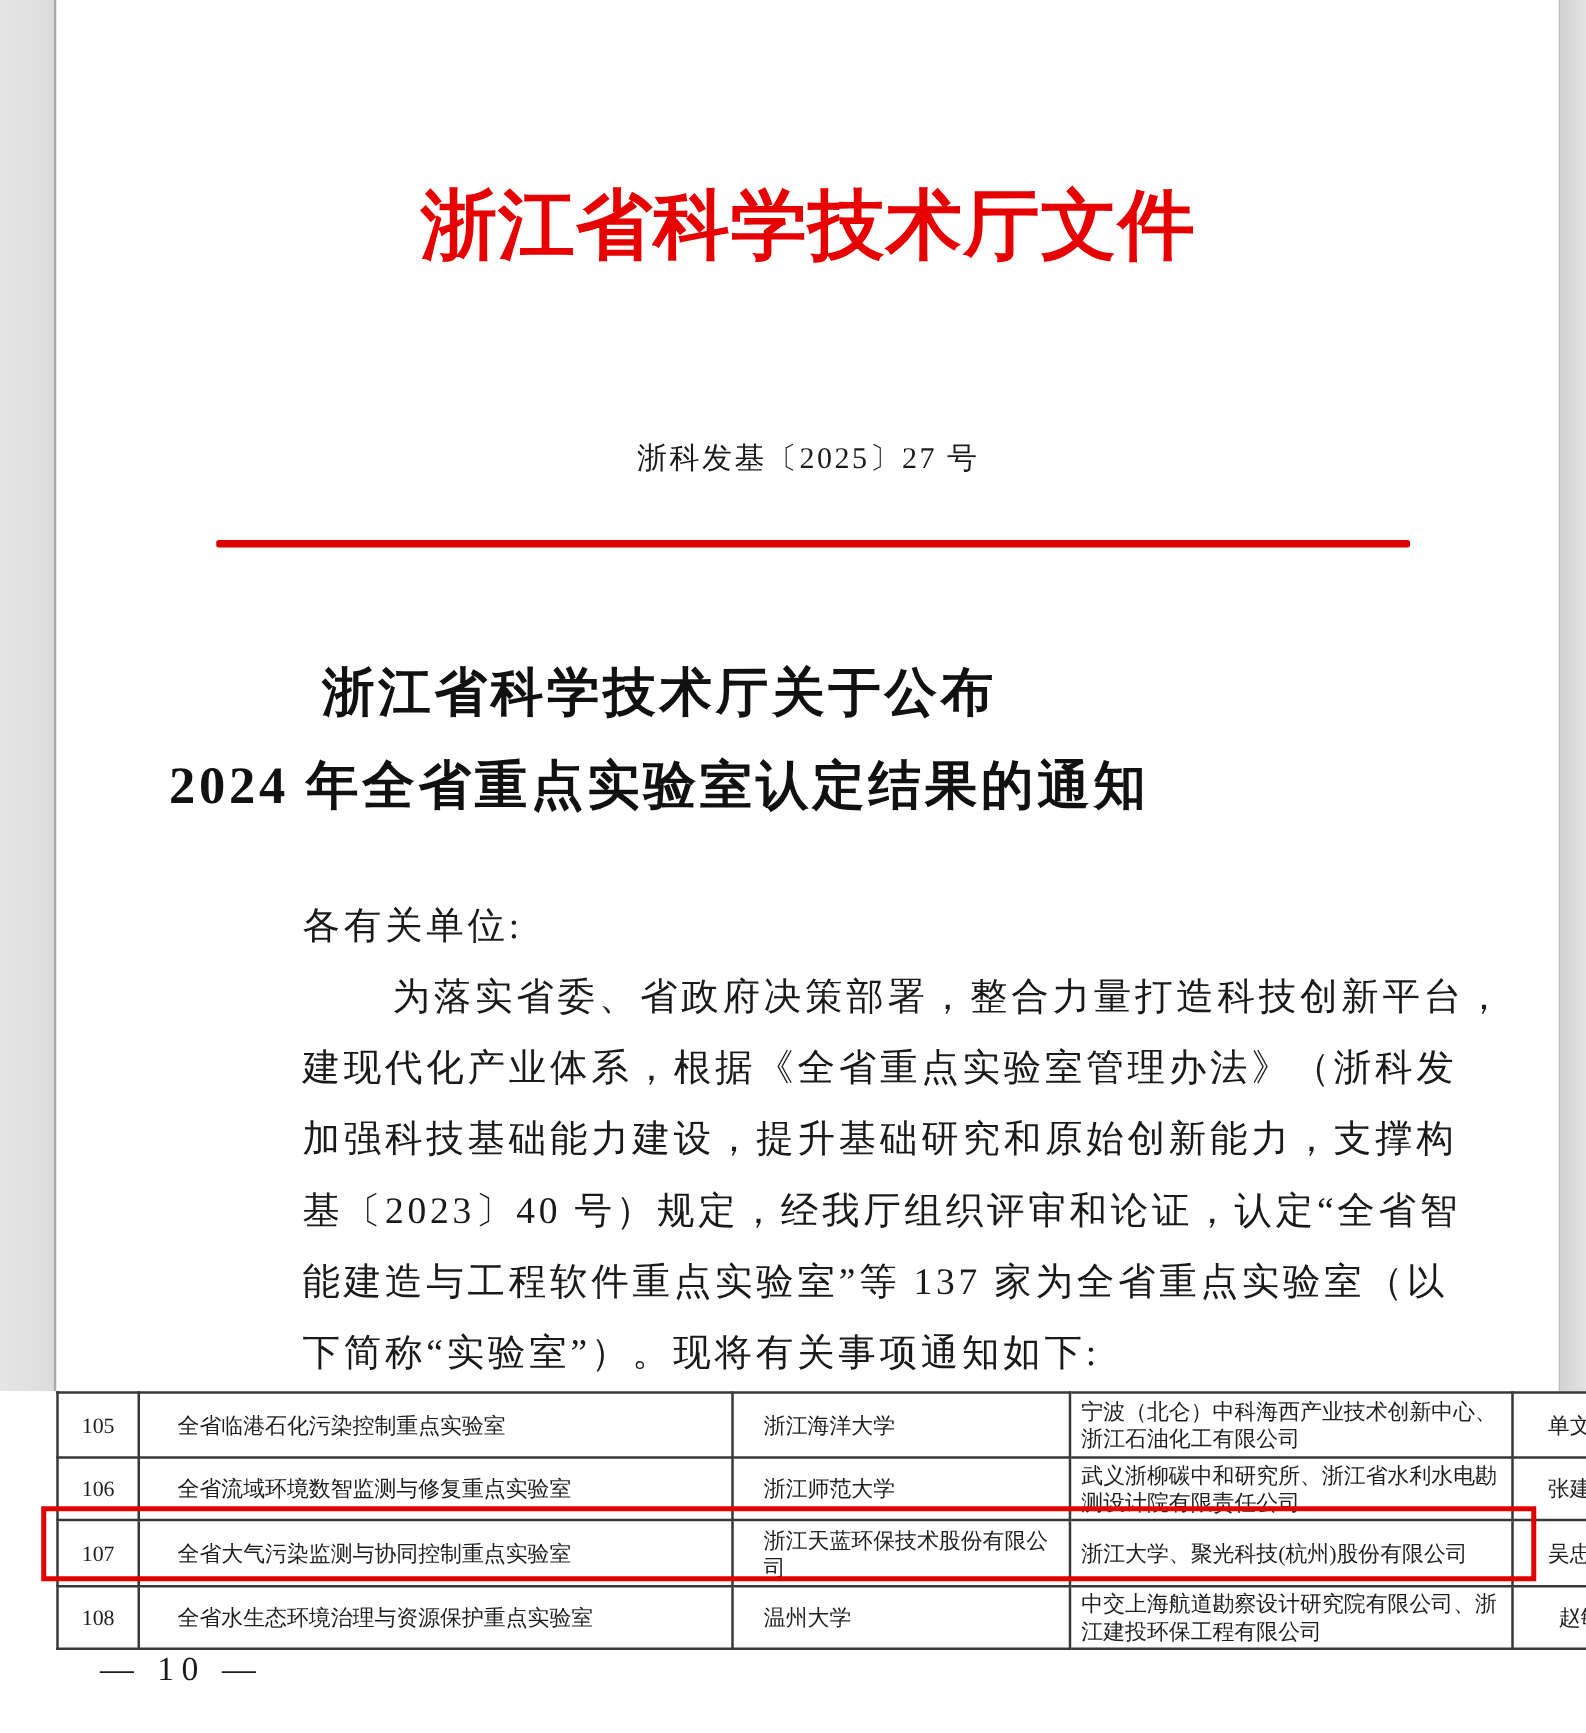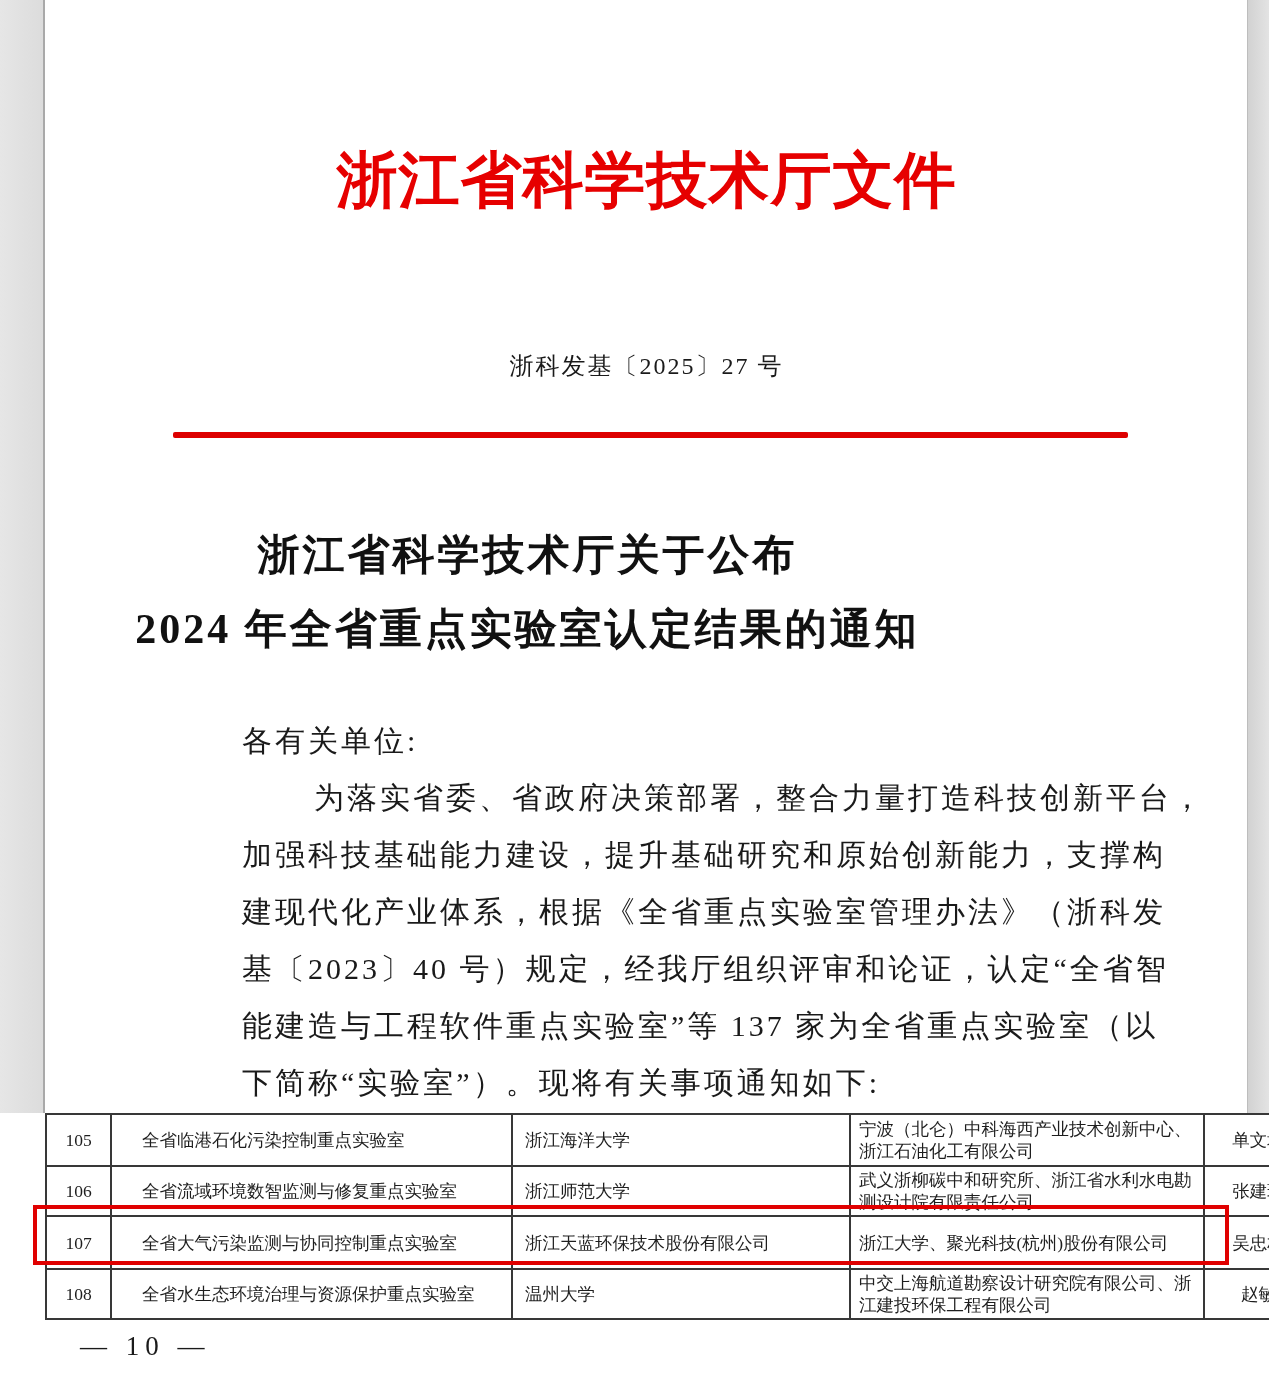--- a/index.html
+++ b/index.html
@@ -79,38 +79,38 @@
     width: 1171px;
   }
   table.lab-table td {
     border: 2px solid #383838;
     font-size: 17.5px; line-height: 22px;
     color: #1e1e1e;
     vertical-align: middle;
     overflow: hidden;
   }
   td.c-no    { width: 65px;  text-align: center; margin-top: 37px; }
-  td.c-lab   { width: 401px; padding-left: 30px; }
-  td.c-inst  { width: 338px; padding-left: 12px; }
+  td.c-lab   { width: 475px; padding-left: 30px; }
+  td.c-inst  { width: 270px; padding-left: 24px; }
   td.c-part  { width: 354px; padding: 2px 8px; }
   td.c-dir   { width: 109px; text-align: center; margin-top: 26px; }
   tr.r1 { height: 52px; }
   tr.r2 { height: 46px; }
   tr.r3 { height: 53px; }
   tr.r4 { height: 49px; }
 
   .highlight-box {
     position: absolute; left: 33px; top: 92px;
     width: 1196px; height: 60px;
     border: 4px solid #e00000;
     pointer-events: none;
   }
 
   .page-number {
-    position: absolute; left: 80px; top: 218px;
+    position: absolute; left: 80px; top: 207px;
     font-size: 27px; color: #1a1a1a; letter-spacing: 6px;
     white-space: nowrap;
   }
 </style>
 </head>
 <body>
 
 <div class="canvas">
 
   <div class="margin-left"></div>
@@ -123,22 +123,22 @@
   <div class="red-rule"></div>
 
   <div class="notice-title">
     <div>浙江省科学技术厅关于公布</div>
     <div>2024 年全省重点实验室认定结果的通知</div>
   </div>
 
   <div class="body-block">
     <div class="body-line">各有关单位:</div>
     <div class="body-line indent">为落实省委、省政府决策部署，整合力量打造科技创新平台，</div>
+    <div class="body-line">建现代化产业体系，根据《全省重点实验室管理办法》（浙科发</div>
     <div class="body-line">加强科技基础能力建设，提升基础研究和原始创新能力，支撑构</div>
-    <div class="body-line">建现代化产业体系，根据《全省重点实验室管理办法》（浙科发</div>
     <div class="body-line">基〔2023〕40 号）规定，经我厅组织评审和论证，认定“全省智</div>
     <div class="body-line">能建造与工程软件重点实验室”等 137 家为全省重点实验室（以</div>
     <div class="body-line">下简称“实验室”）。现将有关事项通知如下:</div>
   </div>
 
   <div class="table-band">
     <table class="lab-table">
       <tbody>
         <tr class="r1">
           <td class="c-no">105</td>

